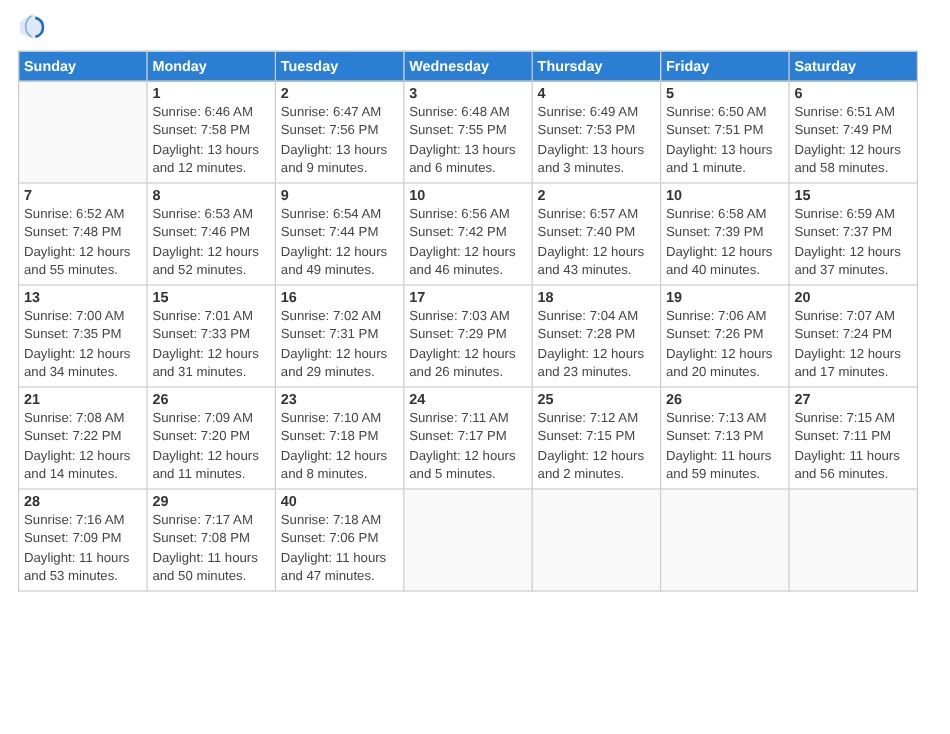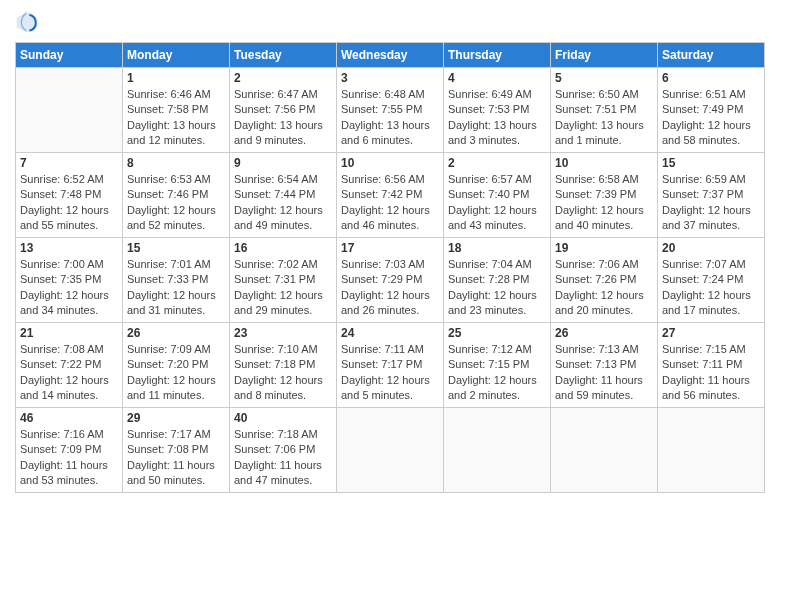--- a/index.html
+++ b/index.html
@@ -233,21 +233,21 @@
             <span class="day-number">26</span>
             <div class="day-info">Sunrise: 7:13 AM<br>Sunset: 7:13 PM<br>Daylight: 11 hours<br>and 59 minutes.</div>
           </td>
           <td>
             <span class="day-number">27</span>
             <div class="day-info">Sunrise: 7:15 AM<br>Sunset: 7:11 PM<br>Daylight: 11 hours<br>and 56 minutes.</div>
           </td>
         </tr>
         <tr>
           <td>
-            <span class="day-number">46</span>
+            <span class="day-number">28</span>
             <div class="day-info">Sunrise: 7:16 AM<br>Sunset: 7:09 PM<br>Daylight: 11 hours<br>and 53 minutes.</div>
           </td>
           <td>
             <span class="day-number">29</span>
             <div class="day-info">Sunrise: 7:17 AM<br>Sunset: 7:08 PM<br>Daylight: 11 hours<br>and 50 minutes.</div>
           </td>
           <td>
             <span class="day-number">40</span>
             <div class="day-info">Sunrise: 7:18 AM<br>Sunset: 7:06 PM<br>Daylight: 11 hours<br>and 47 minutes.</div>
           </td>

